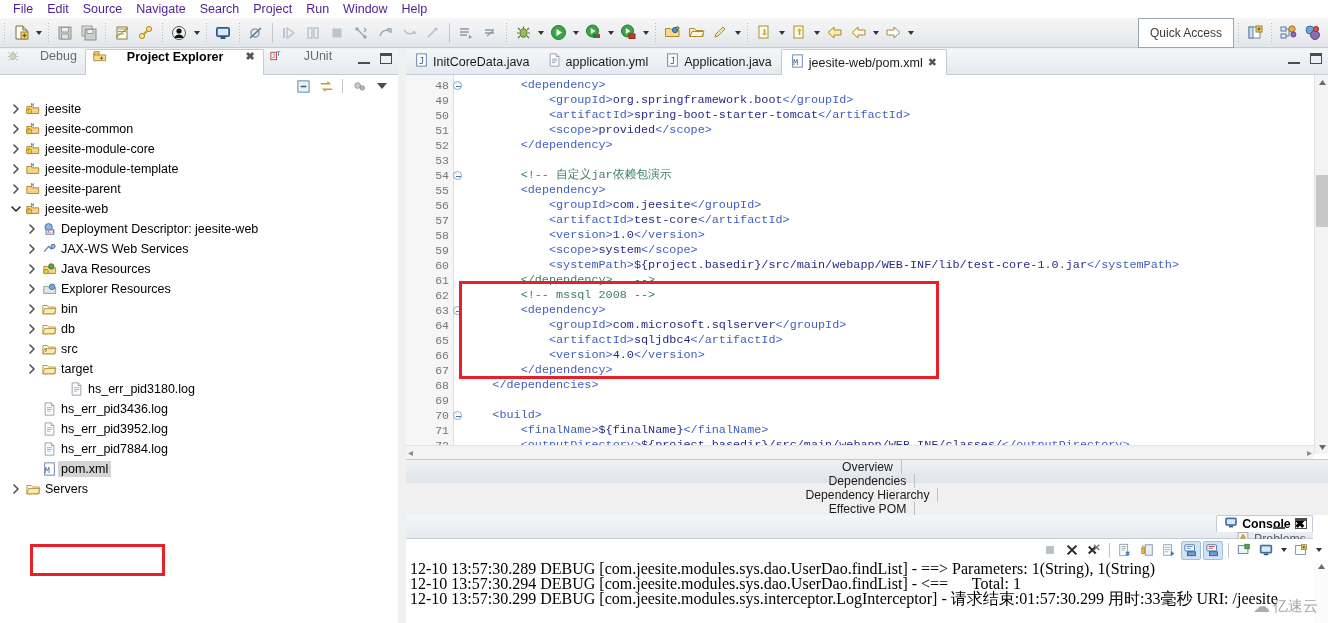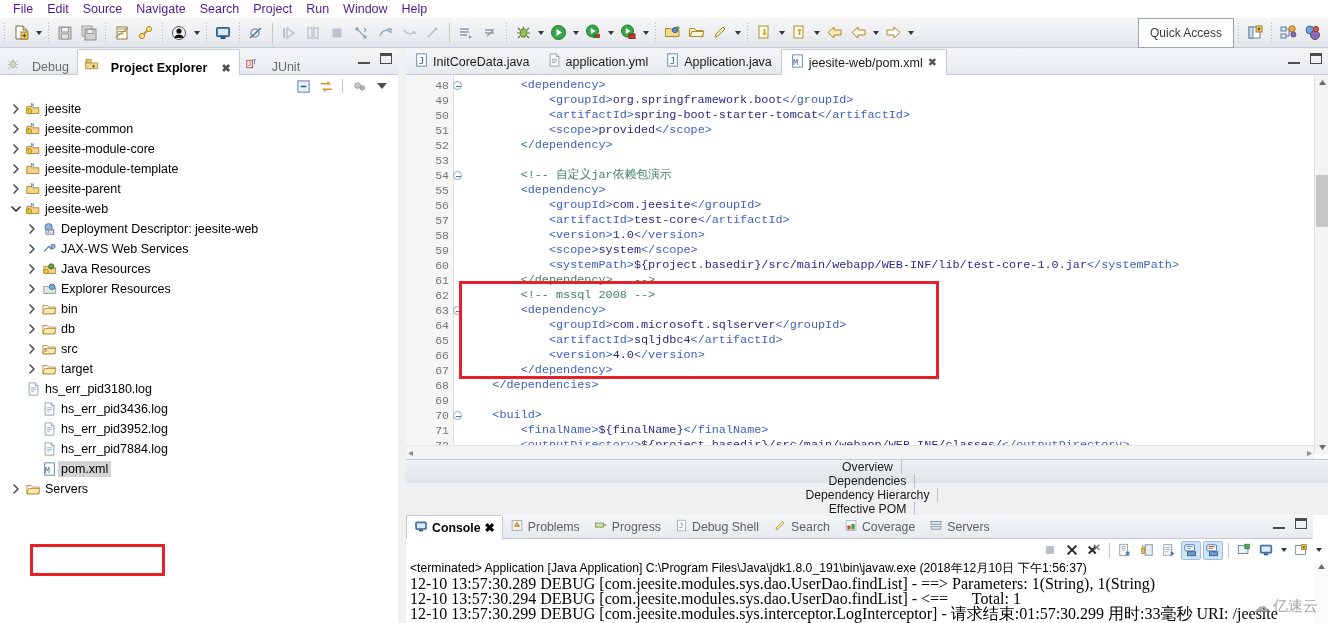--- a/index.html
+++ b/index.html
@@ -67,22 +67,22 @@
     position:absolute; left:0; top:49px; width:398px; height:574px;
     background:#ffffff;
   }
   .view-tabs {
     position:relative; height:26px; width:398px;
     background: linear-gradient(to bottom,#f4f6f8,#e6eaef);
     border-bottom:1px solid #c3ccd6;
     display:flex; align-items:flex-end;
   }
   .vtab {
-    display:flex; align-items:flex-end; gap:12px;
-    height:25px; padding:0 8px 0 6px; font-size:12.5px;
+    display:flex; align-items:flex-start; gap:20px;
+    height:25px; padding:0 8px 12px 6px; font-size:12.5px;
     color:#6a6a6a;
   }
   .vtab.active {
     color:#000; font-weight:bold;
     background:#ffffff;
     border-left:1px solid #c3ccd6; border-right:1px solid #c3ccd6; border-top:1px solid #c3ccd6;
     border-radius:2px 2px 0 0;
     height:26px; margin-bottom:-1px;
   }
   .vtab .closex { font-size:11px; color:#555; margin-left:2px; }
@@ -201,21 +201,21 @@
 
   
   .console {
     position:absolute; left:406px; top:515px; width:922px; height:108px;
     background:#ffffff;
   }
   .ctabs {
     position:relative; height:24px; width:907px;
     background: linear-gradient(to bottom,#f4f6f8,#e6eaef);
     border-bottom:1px solid #c3ccd6;
-    display:flex; align-items:flex-end;
+    display:flex; align-items:flex-end;flex-direction:column;
   }
   .ctab {
     display:flex; align-items:center; gap:4px;
     height:23px; padding:0 7px; font-size:12.3px; color:#5f5f5f;
   }
   .ctab.active { color:#000; font-weight:bold; background:#ffffff; height:24px; margin-bottom:-1px;
     border-left:1px solid #c3ccd6;border-right:1px solid #c3ccd6;border-top:1px solid #c3ccd6;border-radius:2px 2px 0 0; }
   .ctoolbar {
     position:absolute; right:0; top:24px; width:922px; height:22px;
     display:flex; align-items:center; justify-content:flex-end; gap:2px; padding-right:4px;
@@ -808,21 +808,21 @@
             </svg>
           </span>
           <span class="ticon">
             <svg width="16" height="14" viewBox="0 0 17 16">
               <path d="M1.5 13.5V4h5l1.3 1.8H15.5V13.5z" fill="#fff" stroke="#b08a2c"></path>
               <path d="M1.5 13.5l2-6h13l-2 6z" fill="#fbe9b8" stroke="#b08a2c"></path>
             </svg>
           </span>
           <span class="tlabel">target</span>
         </div>
-        <div class="trow" style="padding-left: 8px;">
+        <div class="trow" style="padding-left: 36px; margin-left: 15px;">
           <span class="twist"></span>
           <span class="ticon">
             <svg width="13" height="14" viewBox="0 0 14 16">
               <path d="M2 1h7l3 3v11H2z" fill="#fff" stroke="#8a98a6"></path>
               <path d="M9 1v3h3" fill="#e4ecf3" stroke="#8a98a6"></path>
               <path d="M4 6.5h6M4 8.5h6M4 10.5h4" stroke="#9fb0c0"></path>
             </svg>
           </span>
           <span class="tlabel">hs_err_pid3180.log</span>
         </div>
@@ -1149,21 +1149,20 @@
           <rect x="9" y="2" width="6" height="6" fill="#f7d36a" stroke="#9a7f2e"></rect>
           <path d="M12 3.2v3.6M10.2 5h3.6" stroke="#6b5a1c" stroke-width="1.2"></path>
         </svg>
       </div>
       <div class="tb-arrow">
           <i></i>
         </div>
     </div>
 
     <div class="con-out">
-      <div class="conline term">&lt;terminated&gt; Application [Java Application] C:\Program Files\Java\jdk1.8.0_191\bin\javaw.exe (2018年12月10日 下午1:56:37)</div>
       <div class="conline">12-10 13:57:30.289 DEBUG [com.jeesite.modules.sys.dao.UserDao.findList] - ==&gt; Parameters: 1(String), 1(String)</div>
       <div class="conline">12-10 13:57:30.294 DEBUG [com.jeesite.modules.sys.dao.UserDao.findList] - &lt;==      Total: 1</div>
       <div class="conline">12-10 13:57:30.299 DEBUG [com.jeesite.modules.sys.interceptor.LogInterceptor] - 请求结束:01:57:30.299 用时:33毫秒 URI: /jeesite</div>
     </div>
     <div class="con-scroll">
       <div style="display:flex;justify-content:center;padding-top:2px;">
         <svg width="9" height="7" viewBox="0 0 9 7">
             <path d="M4.5 1L8 6H1z" fill="#6b6b6b"></path>
           </svg>
       </div>

